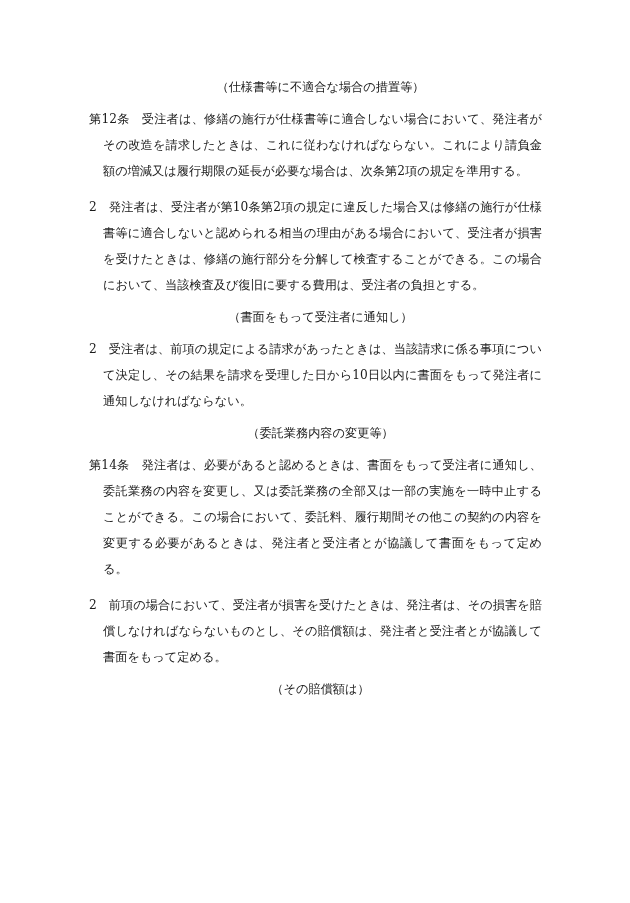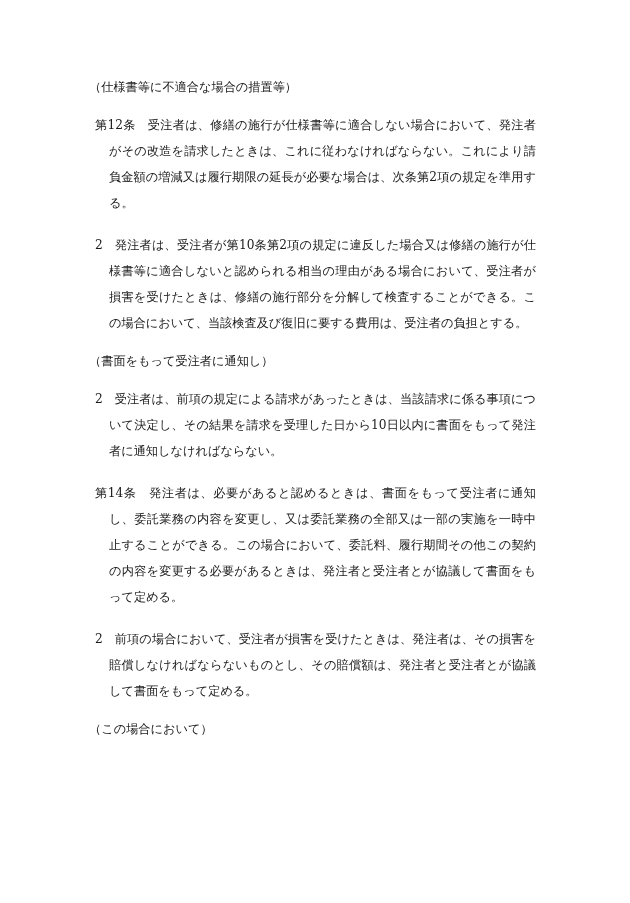--- a/index.html
+++ b/index.html
@@ -1,21 +1,21 @@
 <!DOCTYPE html>
 <html><head>
 <meta charset="utf-8">
 <style>
   html, body { margin: 0; padding: 0; background: #ffffff; }
   body { width: 630px; height: 903px; position: relative; overflow: hidden;
          font-family: "DejaVu Serif", "Liberation Serif", serif; color: #1a1a1a; }
   .page { position: absolute; left: 79px; top: 78px; width: 473px; }
   .heading { font-size: 12.2px; line-height: 18px; height: 18px; margin: 0 0 1px 0;
-             padding-left: 10px; white-space: nowrap; letter-spacing: 0px; }
-  .para { font-size: 12.2px; line-height: 26px; margin: 16px;
+             padding-left: 10px; white-space: nowrap; letter-spacing: 0px; text-align: center; }
+  .para { font-size: 12.2px; line-height: 26px; margin: 10px;
           text-indent: -14px; padding-left: 14px; text-align: justify;
           text-align-last: left; }
   .article { margin-bottom: 2px; }
   .block { margin-bottom: 9px; }
   .num { display: inline; }
   .gap { display: inline-block; width: 12px; }
 </style>
 </head>
 <body>
 
@@ -26,21 +26,22 @@
     <p class="para article"><span class="num">第12条</span><span class="gap"></span><span>受注者は、修繕の施行が仕様書等に適合しない場合において、発注者がその改造を請求したときは、これに従わなければならない。これにより請負金額の増減又は履行期限の延長が必要な場合は、次条第2項の規定を準用する。</span></p>
     <p class="para"><span class="num">2</span><span class="gap"></span><span>発注者は、受注者が第10条第2項の規定に違反した場合又は修繕の施行が仕様書等に適合しないと認められる相当の理由がある場合において、受注者が損害を受けたときは、修繕の施行部分を分解して検査することができる。この場合において、当該検査及び復旧に要する費用は、受注者の負担とする。</span></p>
   </div>
 
   <div class="block">
     <div class="heading">（書面をもって受注者に通知し）</div>
     <p class="para"><span class="num">2</span><span class="gap"></span><span>受注者は、前項の規定による請求があったときは、当該請求に係る事項について決定し、その結果を請求を受理した日から10日以内に書面をもって発注者に通知しなければならない。</span></p>
   </div>
 
   <div class="block">
+    <div class="heading">（委託業務内容の変更等）</div>
     <p class="para article"><span class="num">第14条</span><span class="gap"></span><span>発注者は、必要があると認めるときは、書面をもって受注者に通知し、委託業務の内容を変更し、又は委託業務の全部又は一部の実施を一時中止することができる。この場合において、委託料、履行期間その他この契約の内容を変更する必要があるときは、発注者と受注者とが協議して書面をもって定める。</span></p>
     <p class="para"><span class="num">2</span><span class="gap"></span><span>前項の場合において、受注者が損害を受けたときは、発注者は、その損害を賠償しなければならないものとし、その賠償額は、発注者と受注者とが協議して書面をもって定める。</span></p>
   </div>
 
   <div class="block">
-    <div class="heading">（この場合において）</div>
+    <div class="heading">（その賠償額は）</div>
   </div>
 
 </div>
 
 </body></html>

